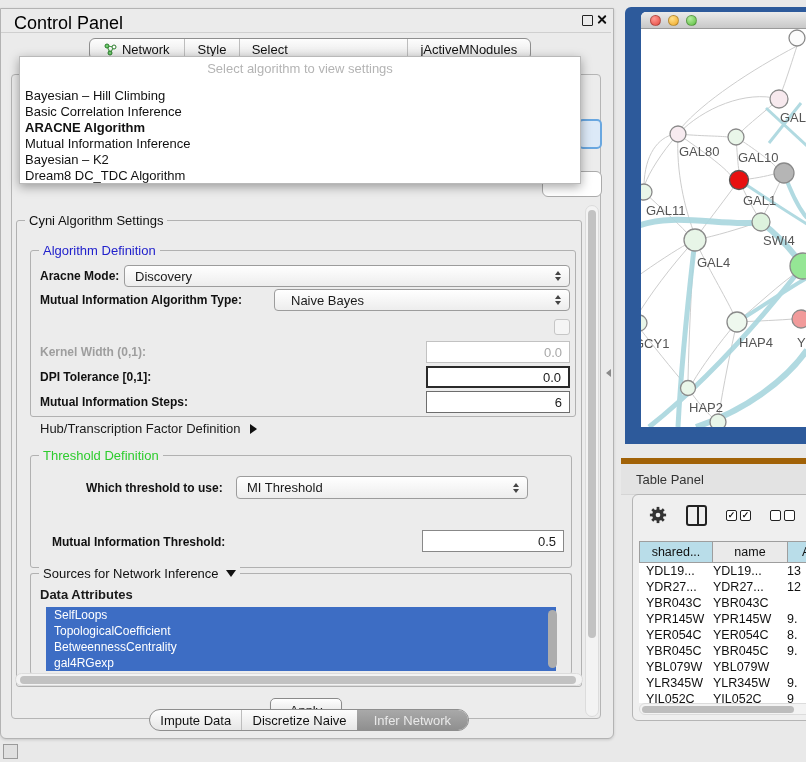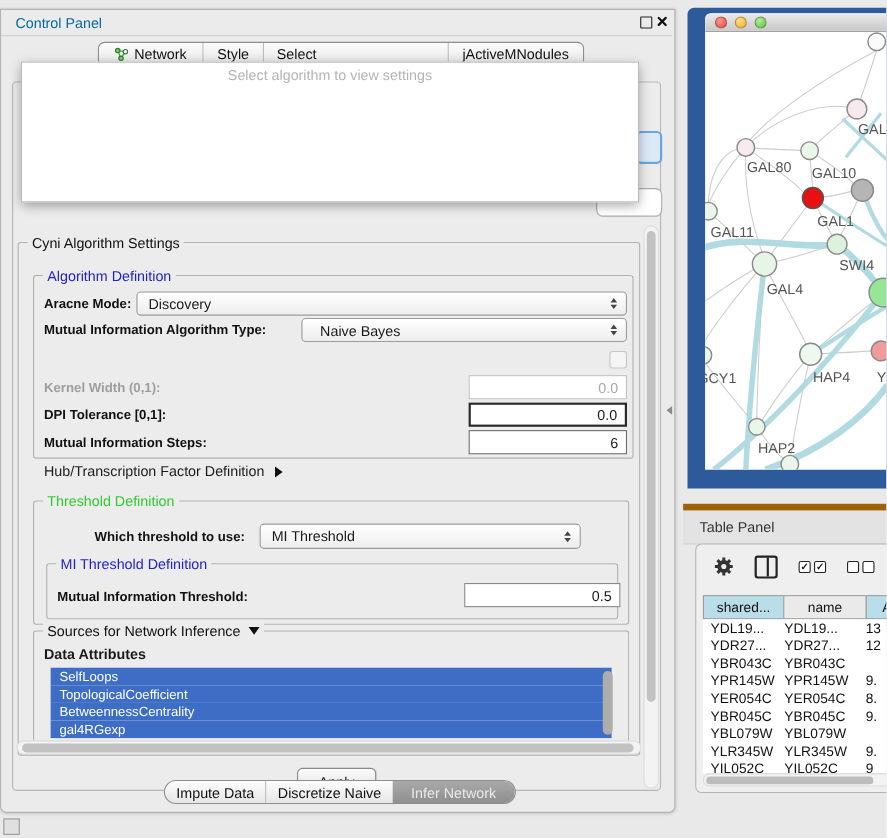--- a/index.html
+++ b/index.html
@@ -2,21 +2,21 @@
 <html><head>
 <meta charset="utf-8">
 <style>
   html,body{margin:0;padding:0;}
   #screen{position:relative;width:806px;height:762px;background:#e9e9e9;
     font-family:"Liberation Sans",sans-serif;color:#1a1a1a;overflow:hidden;}
   .abs{position:absolute;}
   
   .cpwin{background:#ebebeb;border:1px solid #b3b3b3;border-radius:0 0 6px 6px;
     box-shadow:0 1px 3px rgba(0,0,0,.15);}
-  .titlebar-text{font-size:13px;color:#0369a1;}
+  .titlebar-text{font-size:18px;color:#000000;}
   .winbtn-square{width:9px;height:9px;border:1.5px solid #222;border-radius:1px;}
   .xicon{width:11px;height:11px;position:relative;}
   .xicon::before,.xicon::after{content:"";position:absolute;left:4.5px;top:0;width:2.2px;height:11px;background:#111;border-radius:1px;}
   .xicon::before{transform:rotate(45deg);} .xicon::after{transform:rotate(-45deg);}
   
   .tabgroup{display:flex;border:1px solid #8e8e8e;border-radius:6px;overflow:hidden;
     background:linear-gradient(#fdfdfd,#e6e6e6);height:22px;box-sizing:border-box;}
   .tab{display:flex;align-items:center;justify-content:center;font-size:13px;color:#111;
     border-left:1px solid #bdbdbd;box-sizing:border-box;}
   .tab:first-child{border-left:none;}
@@ -151,23 +151,20 @@
         <span class="legend" style="color:#2ecc2e;">Threshold Definition</span>
       </div>
       <span class="abs blabel" style="left:74px;top:406px;">Which threshold to use:</span>
       <div class="combo" style="left:224px;top:401px;width:292px;height:23px;">
         <span>MI Threshold</span>
         <span class="spin">
             <i class="up"></i>
             <i class="dn"></i>
           </span>
       </div>
-      <div class="abs group" style="left:30px;top:437px;width:518px;height:49px;">
-        <span class="legend" style="color:#2222cc;">MI Threshold Definition</span>
-      </div>
       <span class="abs blabel" style="left:40px;top:460px;">Mutual Information Threshold:</span>
       <div class="tfield" style="left:410px;top:455px;width:142px;height:22px;border:1px solid #888;">
         <span>0.5</span>
       </div>
 
       <div class="abs group" style="left:18px;top:498px;width:540px;height:100px;border-bottom:none;">
         <span class="legend" style="color:#111;display:flex;align-items:center;gap:7px;">
           <span>Sources for Network Inference</span>
           <span class="tri-down"></span>
         </span>
@@ -197,20 +194,28 @@
       <div class="tab" style="width:116px;">
           <span>Discretize Naive</span>
         </div>
       <div class="tab sel" style="width:112px;">
           <span>Infer Network</span>
         </div>
     </div>
 
     <div class="abs popup" style="left:18px;top:47px;width:560px;height:126px;">
       <div class="prompt">Select algorithm to view settings</div>
+      <div style="padding-top:7px;">
+        <div class="item">Bayesian – Hill Climbing</div>
+        <div class="item">Basic Correlation Inference</div>
+        <div class="item bold">ARACNE Algorithm</div>
+        <div class="item">Mutual Information Inference</div>
+        <div class="item">Bayesian – K2</div>
+        <div class="item">Dream8 DC_TDC Algorithm</div>
+      </div>
     </div>
   </div>
 
   <div class="abs" style="left:606px;top:369px;width:0;height:0;border-top:4px solid transparent;border-bottom:4px solid transparent;border-right:5px solid #8a8a8a;"></div>
 
   <div class="abs" style="left:625px;top:7px;width:181px;height:437px;background:#2d5a9b;border-top-left-radius:6px;">
 
     <div class="abs" style="left:16px;top:5px;width:165px;height:415px;background:#fff;border-top-left-radius:5px;overflow:hidden;">
       <div class="abs" style="left:0;top:0;width:165px;height:16px;background:linear-gradient(#ebebeb,#c8c8c8);border-bottom:1px solid #9a9a9a;border-top-left-radius:5px;display:flex;align-items:center;gap:7px;padding-left:9px;">
         <span class="light" style="background:radial-gradient(circle at 35% 30%,#ff9a93,#e6493f);"></span>

